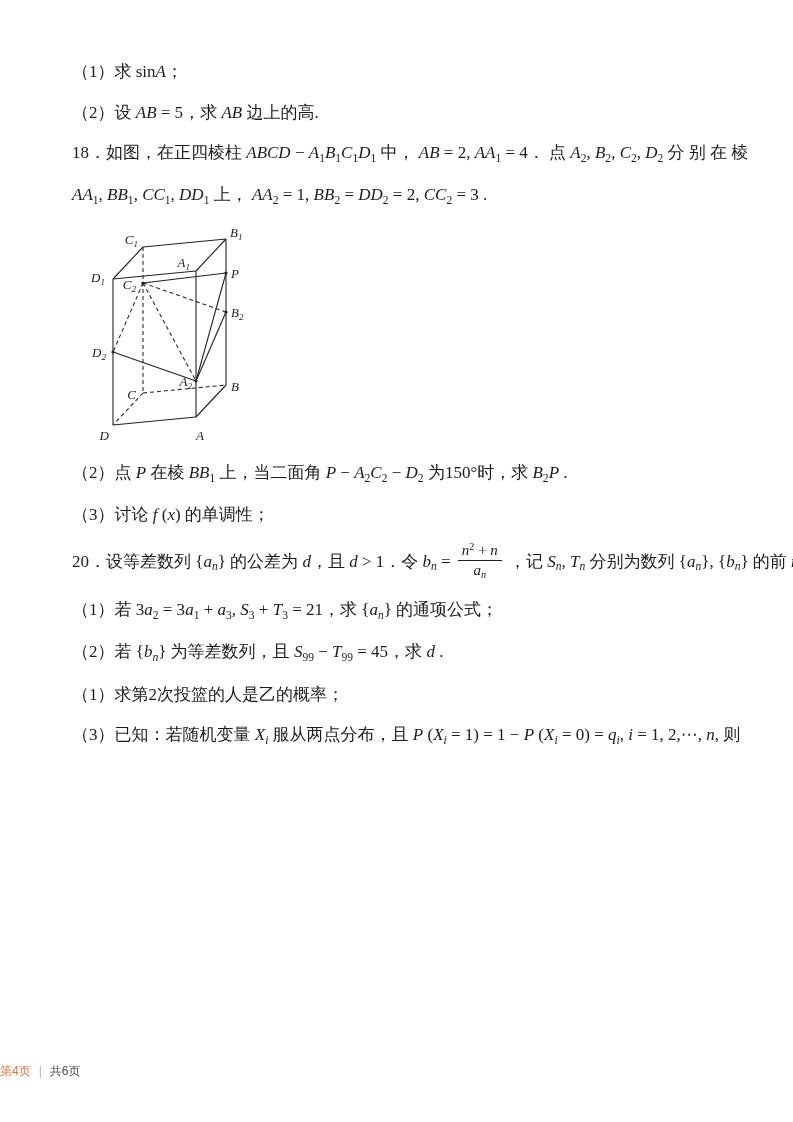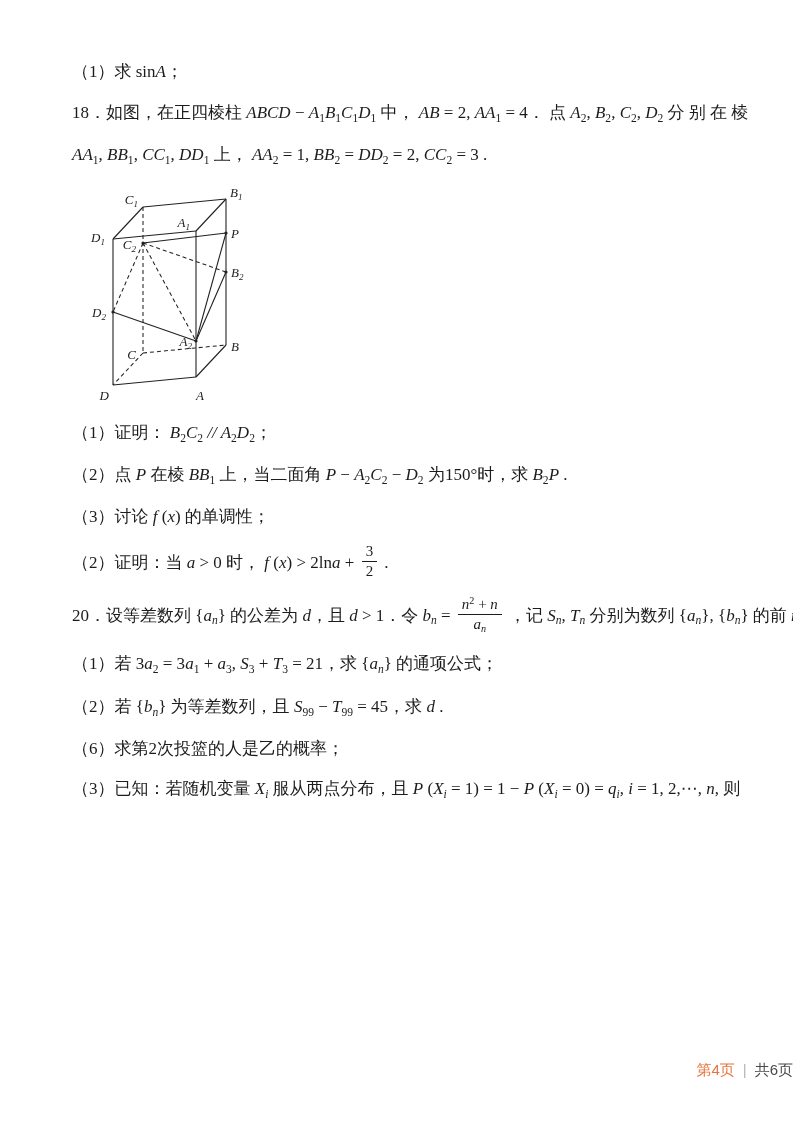--- a/index.html
+++ b/index.html
@@ -21,31 +21,32 @@
   .frac { display:inline-block; vertical-align:middle; text-align:center; font-size:88%; line-height:1.15; margin:0 3px; transform:translateY(-2px); }
   .frac .fn { display:block; padding:0 4px 1px; }
   .frac .fd { display:block; border-top:1px solid #1c1c1c; padding:1px 4px 0; }
   .figure { width:185px; height:220px; margin:16px 0 4px 6px; }
   .figure svg { display:block; }
   .fline { stroke:#222; stroke-width:1.1; fill:none; }
   .fdash { stroke:#222; stroke-width:1.05; fill:none; stroke-dasharray:4 3; }
   .flabel { font-family:"Liberation Serif","DejaVu Serif",serif; font-style:italic; font-size:13px; fill:#1c1c1c; }
   .fsub { font-size:9px; font-style:italic; }
   .fdot { fill:#222; }
-  .footer { position:absolute; left:0; right:0; bottom:42px; text-align:right;
-            font-family:"Liberation Sans","DejaVu Sans",sans-serif; font-size:15px; }
+  .footer { position:absolute; left:0; right:0; bottom:42px; text-align:left;
+            font-family:"Liberation Sans","DejaVu Sans",sans-serif; font-size:12px; }
   .footer .sep { color:#b5b5b5; margin:0 8px; }
   .footer .total { color:#4a4a4a; }
 </style>
 </head>
 <body>
 
 <div class="content">
 
   <div class="line"><span class="rm">（1）求 </span><span class="rm">sin</span><span class="mi">A</span><span class="rm">；</span></div>
+  <div class="line"><span class="rm">（2）设 </span><span class="mi">AB</span><span class="rm"> = 5</span><span class="rm">，求 </span><span class="mi">AB</span><span class="rm"> 边上的高.</span></div>
 
   <div class="line prob"><span class="rm">18．如图，在正四棱柱 </span><span class="mi">ABCD</span><span class="rm"> − </span><span class="mi">A</span><span class="msub">1</span><span class="mi">B</span><span class="msub">1</span><span class="mi">C</span><span class="msub">1</span><span class="mi">D</span><span class="msub">1</span><span class="rm"> 中，  </span><span class="mi">AB</span><span class="rm"> = 2, </span><span class="mi">AA</span><span class="msub">1</span><span class="rm"> = 4．  点 </span><span class="mi">A</span><span class="msub">2</span><span class="rm">, </span><span class="mi">B</span><span class="msub">2</span><span class="rm">, </span><span class="mi">C</span><span class="msub">2</span><span class="rm">, </span><span class="mi">D</span><span class="msub">2</span><span class="rm"> 分 别 在 棱</span></div>
   <div class="line"><span class="mi">AA</span><span class="msub">1</span><span class="rm">, </span><span class="mi">BB</span><span class="msub">1</span><span class="rm">, </span><span class="mi">CC</span><span class="msub">1</span><span class="rm">, </span><span class="mi">DD</span><span class="msub">1</span><span class="rm"> 上，  </span><span class="mi">AA</span><span class="msub">2</span><span class="rm"> = 1, </span><span class="mi">BB</span><span class="msub">2</span><span class="rm"> = </span><span class="mi">DD</span><span class="msub">2</span><span class="rm"> = 2, </span><span class="mi">CC</span><span class="msub">2</span><span class="rm"> = 3 .</span></div>
 
   <div class="figure">
     <svg width="185" height="220" viewBox="0 0 185 220">
       <g>
         <line class="fdash" x1="65" y1="22" x2="65" y2="168"></line>
         <line class="fdash" x1="65" y1="168" x2="35" y2="200"></line>
         <line class="fdash" x1="65" y1="168" x2="148" y2="160"></line>
@@ -88,30 +89,28 @@
         <text class="flabel" x="28" y="132" text-anchor="end"><tspan>D</tspan><tspan class="fsub" dy="3">2</tspan></text>
         <text class="flabel" x="114" y="161" text-anchor="end"><tspan>A</tspan><tspan class="fsub" dy="3">2</tspan></text>
         <text class="flabel" x="58" y="174" text-anchor="end"><tspan>C</tspan><tspan class="fsub" dy="3"></tspan></text>
         <text class="flabel" x="153" y="166" text-anchor="start"><tspan>B</tspan><tspan class="fsub" dy="3"></tspan></text>
         <text class="flabel" x="31" y="215" text-anchor="end"><tspan>D</tspan><tspan class="fsub" dy="3"></tspan></text>
         <text class="flabel" x="118" y="215" text-anchor="start"><tspan>A</tspan><tspan class="fsub" dy="3"></tspan></text>
       </g>
     </svg>
   </div>
 
-  <div class="line"><span class="rm">（1）证明： </span><span class="mi">B</span><span class="msub">2</span><span class="mi">C</span><span class="msub">2</span><span class="mi"> // </span><span class="mi">A</span><span class="msub">2</span><span class="mi">D</span><span class="msub">2</span><span class="rm">；</span></div>
   <div class="line"><span class="rm">（2）点 </span><span class="mi">P</span><span class="rm"> 在棱 </span><span class="mi">BB</span><span class="msub">1</span><span class="rm"> 上，当二面角 </span><span class="mi">P</span><span class="rm"> − </span><span class="mi">A</span><span class="msub">2</span><span class="mi">C</span><span class="msub">2</span><span class="rm"> − </span><span class="mi">D</span><span class="msub">2</span><span class="rm"> 为150°时，求 </span><span class="mi">B</span><span class="msub">2</span><span class="mi">P</span><span class="rm"> .</span></div>
 
   <div class="line"><span class="rm">（3）讨论 </span><span class="mi">f</span><span class="rm"> (</span><span class="mi">x</span><span class="rm">) 的单调性；</span></div>
-  <div class="line"><span class="rm">（2）证明：当 </span><span class="mi">a</span><span class="rm"> &gt; 0 时， </span><span class="mi">f</span><span class="rm"> (</span><span class="mi">x</span><span class="rm">) &gt; 2ln</span><span class="mi">a</span><span class="rm"> + </span><span class="frac"><span class="fn">3</span><span class="fd">2</span></span><span class="rm"> .</span></div>
 
   <div class="line prob"><span class="rm">20．设等差数列 {</span><span class="mi">a</span><span class="msub it">n</span><span class="rm">} 的公差为 </span><span class="mi">d</span><span class="rm">，且 </span><span class="mi">d</span><span class="rm"> &gt; 1．令 </span><span class="mi">b</span><span class="msub it">n</span><span class="rm"> = </span><span class="frac"><span class="fn"><span class="mi">n</span><span class="msup">2</span><span class="rm"> + </span><span class="mi">n</span></span><span class="fd"><span class="mi">a</span><span class="msub it">n</span></span></span><span class="rm"> ，记 </span><span class="mi">S</span><span class="msub it">n</span><span class="rm">, </span><span class="mi">T</span><span class="msub it">n</span><span class="rm"> 分别为数列 {</span><span class="mi">a</span><span class="msub it">n</span><span class="rm">}, {</span><span class="mi">b</span><span class="msub it">n</span><span class="rm">} 的前 </span><span class="mi">n</span></div>
   <div class="line"><span class="rm">（1）若 3</span><span class="mi">a</span><span class="msub">2</span><span class="rm"> = 3</span><span class="mi">a</span><span class="msub">1</span><span class="rm"> + </span><span class="mi">a</span><span class="msub">3</span><span class="rm">, </span><span class="mi">S</span><span class="msub">3</span><span class="rm"> + </span><span class="mi">T</span><span class="msub">3</span><span class="rm"> = 21，求 {</span><span class="mi">a</span><span class="msub it">n</span><span class="rm">} 的通项公式；</span></div>
   <div class="line"><span class="rm">（2）若 {</span><span class="mi">b</span><span class="msub it">n</span><span class="rm">} 为等差数列，且 </span><span class="mi">S</span><span class="msub">99</span><span class="rm"> − </span><span class="mi">T</span><span class="msub">99</span><span class="rm"> = 45，求 </span><span class="mi">d</span><span class="rm"> .</span></div>
 
-  <div class="line" style="margin-top:4px">（6）求第2次投篮的人是乙的概率；</div>
+  <div class="line" style="margin-top:4px">（1）求第2次投篮的人是乙的概率；</div>
   <div class="line"><span class="rm">（3）已知：若随机变量 </span><span class="mi">X</span><span class="msub it">i</span><span class="rm"> 服从两点分布，且 </span><span class="mi">P</span><span class="rm"> (</span><span class="mi">X</span><span class="msub it">i</span><span class="rm"> = 1) = 1 − </span><span class="mi">P</span><span class="rm"> (</span><span class="mi">X</span><span class="msub it">i</span><span class="rm"> = 0) = </span><span class="mi">q</span><span class="msub it">i</span><span class="rm">, </span><span class="mi">i</span><span class="rm"> = 1, 2,⋯, </span><span class="mi">n</span><span class="rm">, 则</span></div>
 
 </div>
 
 <div class="footer">
   <span style="color: rgb(232, 116, 60);">第4页</span><span class="sep">|</span><span class="total">共6页</span>
 </div>
 
 </body></html>

